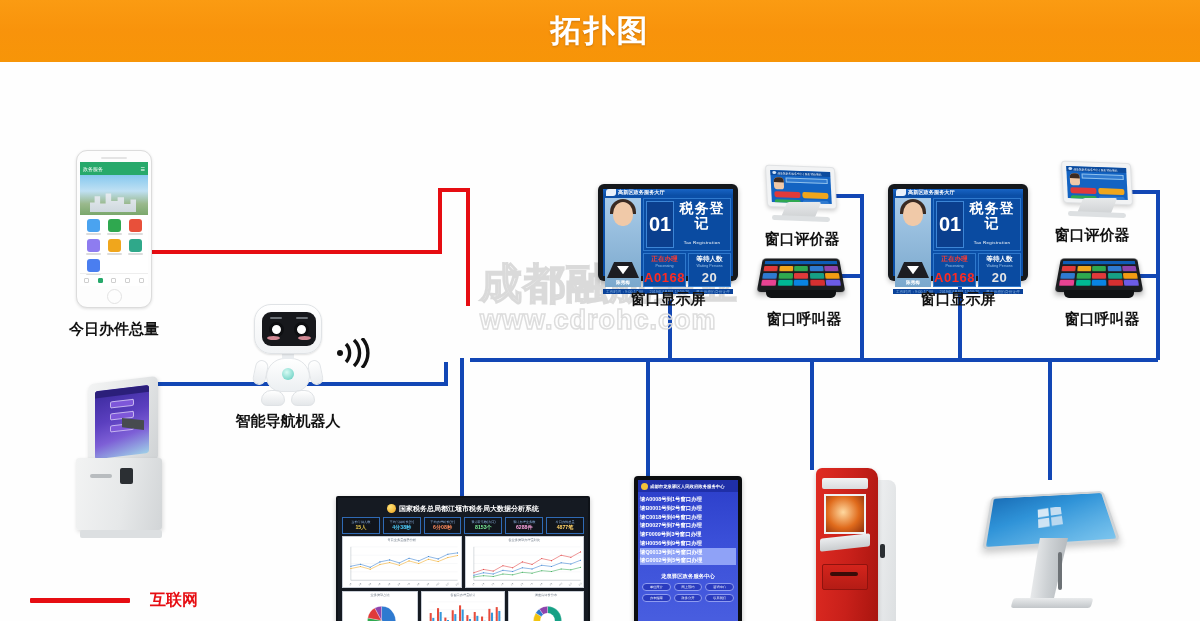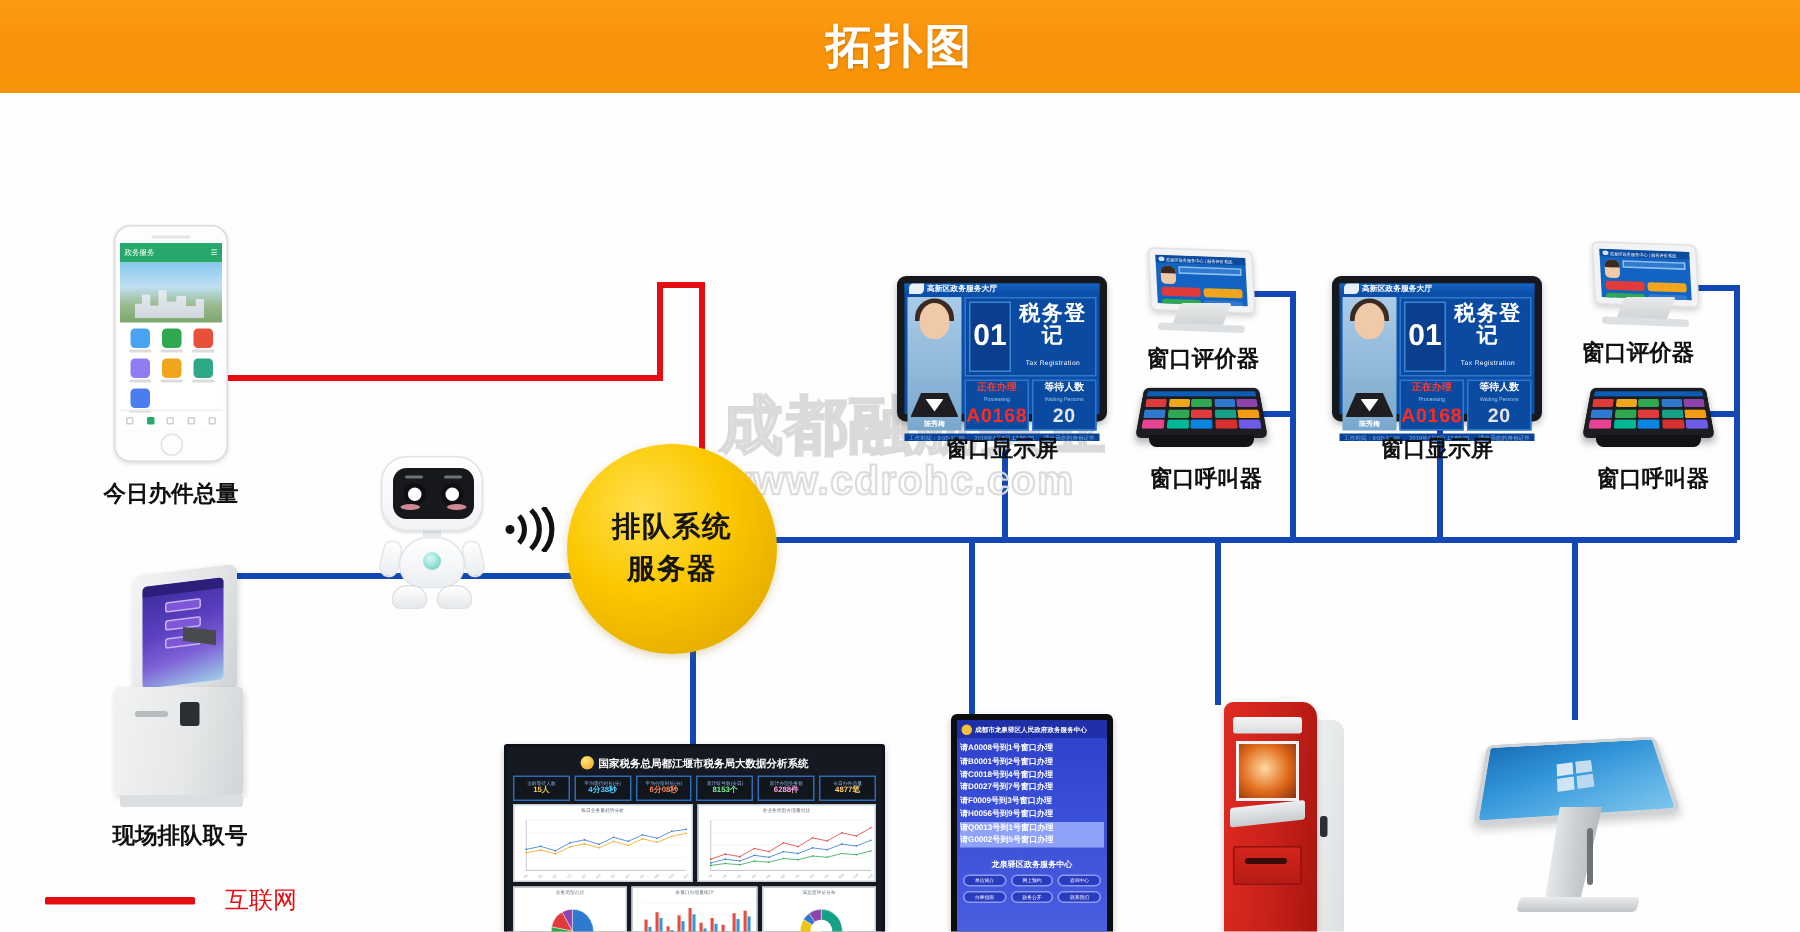--- a/index.html
+++ b/index.html
@@ -276,21 +276,21 @@
   .tqk-slot{ position:absolute; left:70px; top:76px; width:4px; height:38px; background:#6d7276; border-radius:2px;}
   .tqk-base{ position:absolute; left:24px; top:122px; width:80px; height:10px;
              background: linear-gradient(180deg,#e9ebec,#c2c6c9); border-radius:3px;
              transform: skewX(-16deg);}
 
   
   .legend{ position:absolute; left:30px; top:520px; width:240px; }
   .lg-row{ display:flex; align-items:center; height:36px; }
   .lg-swatch{ width:100px; height:5px; border-radius:1px; }
   .lg-swatch.red{ background:#e60d12; }
-  .lg-text{ margin-left:20px; font-size:16px; font-weight:normal; white-space:nowrap; }
+  .lg-text{ margin-left:20px; font-size:16px; font-weight:bold; white-space:nowrap; }
 </style>
 </head>
 <body>
 
 <div class="header">
   <div class="header-title">拓扑图</div>
 </div>
 
 <div class="canvas">
 
@@ -393,43 +393,39 @@
     <div class="robot-foot r"></div>
   </div>
   <div class="wifi-arc" style="left:336px; top:276px;">
     <svg width="34" height="30" viewBox="0 0 34 30">
       <circle cx="4" cy="15" r="3" fill="#111"></circle>
       <path d="M10 6 A13 13 0 0 1 10 24" stroke="#111" stroke-width="3.4" fill="none"></path>
       <path d="M18 2 A18 18 0 0 1 18 28" stroke="#111" stroke-width="3.4" fill="none"></path>
       <path d="M26 0 A22 22 0 0 1 26 30" stroke="#111" stroke-width="3.4" fill="none"></path>
     </svg>
   </div>
-
-  <div class="server-bubble">
-    <span>排队系统</span>
-    <span>服务器</span>
-  </div>
+  <div class="node-label" style="left:208px; top:350px; width:160px;">智能导航机器人</div>
+
 
   <div class="kiosk">
     <div class="kiosk-top">
       <div class="kiosk-screen">
         <div class="kiosk-hdr"></div>
         <div class="kiosk-btn"></div>
         <div class="kiosk-btn"></div>
         <div class="kiosk-btn"></div>
       </div>
     </div>
     <div class="kiosk-body">
       <div class="kiosk-slot"></div>
       <div class="kiosk-reader"></div>
     </div>
     <div class="kiosk-tray"></div>
     <div class="kiosk-base"></div>
   </div>
-  <div class="node-label" style="left:34px; top:486px; width:172px;">现场排队取号</div>
 
   <div class="tv" style="left:598px; top:122px;">
     <div class="tv-inner">
       <div class="tv-hdr">
         <i class="tv-logo"></i>
         <span class="tv-hdr-txt">高新区政务服务大厅</span>
       </div>
       <div class="tv-main">
         <div class="tv-photo">
           <i class="hair"></i>

